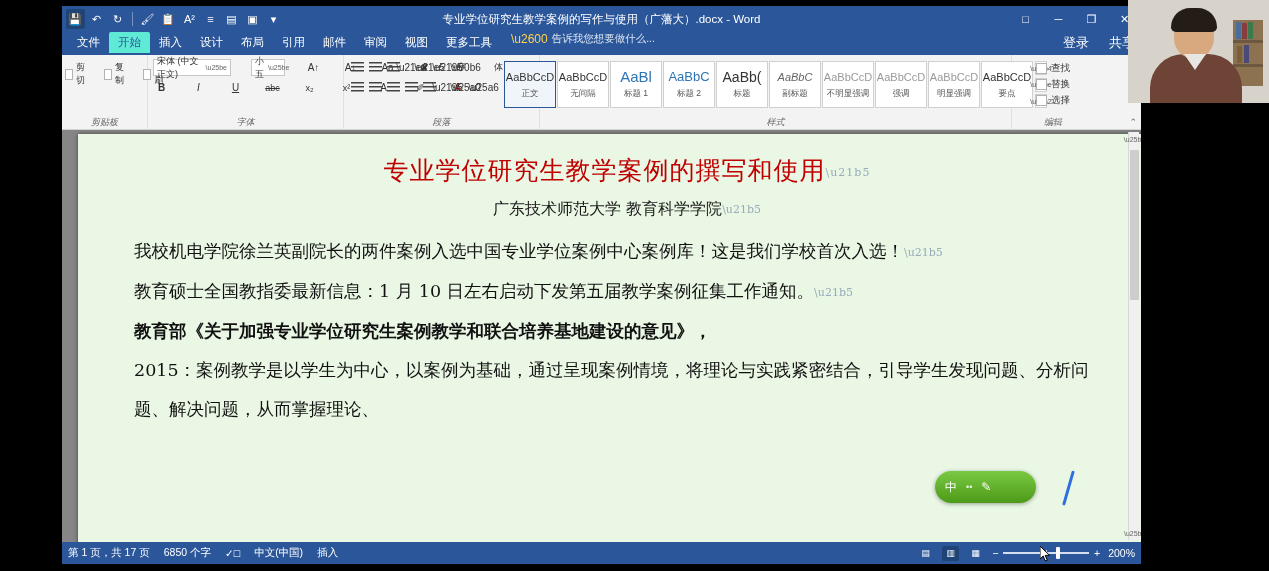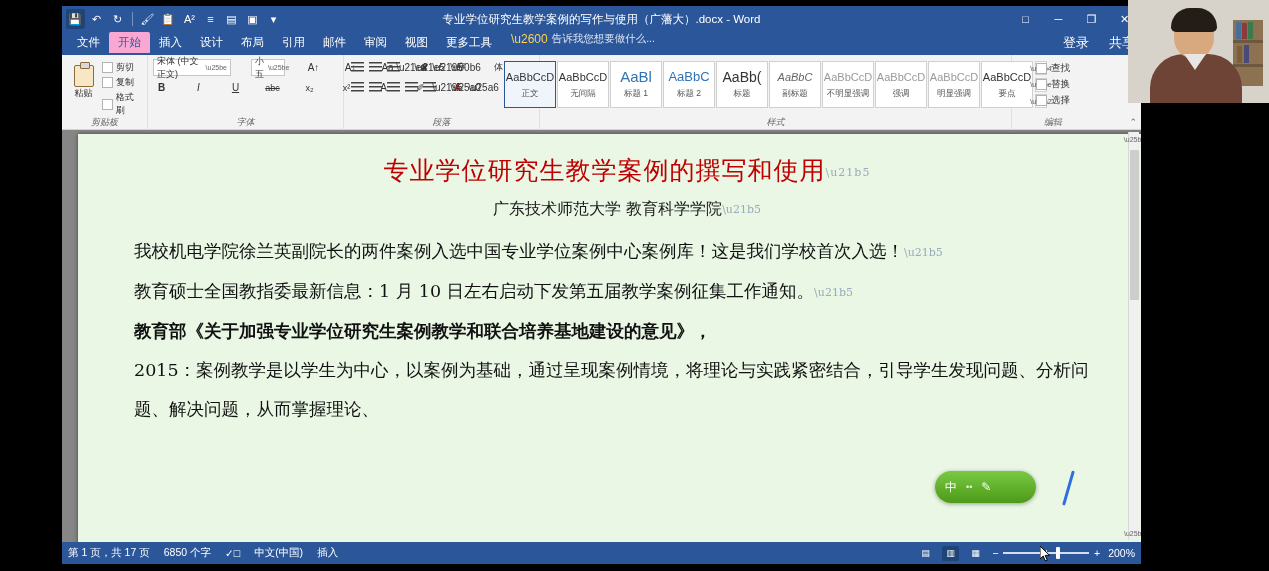--- a/index.html
+++ b/index.html
@@ -72,21 +72,21 @@
     flex: 0 0 auto;
   }
   .ribbon-tabs .tab {
     font-size: 11.5px;
     color: #fff;
     padding: 3px 9px 4px 9px;
     line-height: 14px;
     white-space: nowrap;
   }
   .ribbon-tabs .tab.active {
-    background: #f9a8d4;
+    background: #5eead4;
     color: #2b579a;
     border-radius: 2px 2px 0 0;
   }
   .tellme {
     display: flex; align-items: center;
     gap: 4px;
     margin-left: 10px;
     color: #d9e2f3;
     font-size: 10.5px;
     padding-bottom: 3px;
@@ -136,21 +136,21 @@
     position: relative;
   }
   .clip-icon:before {
     content: "";
     position: absolute; left: 5px; top: -4px;
     width: 8px; height: 5px;
     border: 1.5px solid #8a6d3b;
     background: #d9d9d9;
     border-radius: 1px;
   }
-  .clip-small-list { display: flex; flex-direction: column; gap: 2px; padding-left: 2px; padding-top: 2px; }
+  .clip-small-list { display: flex; flex-direction: row; gap: 16px; padding-left: 2px; padding-top: 2px; }
   .clip-small-list div { display: flex; align-items: center; gap: 3px; font-size: 9px; color: #333; }
   .mini-sq { width: 11px; height: 11px; border: 1px solid #b3b3b3; background: #fff; display:inline-block; }
   
   .font-row { display: flex; align-items: center; gap: 20px; margin-bottom: 3px; }
   .fbox {
     height: 17px;
     border: 1px solid #c6c6c6;
     background: #fff;
     font-size: 9px;
     display: flex; align-items: center;

